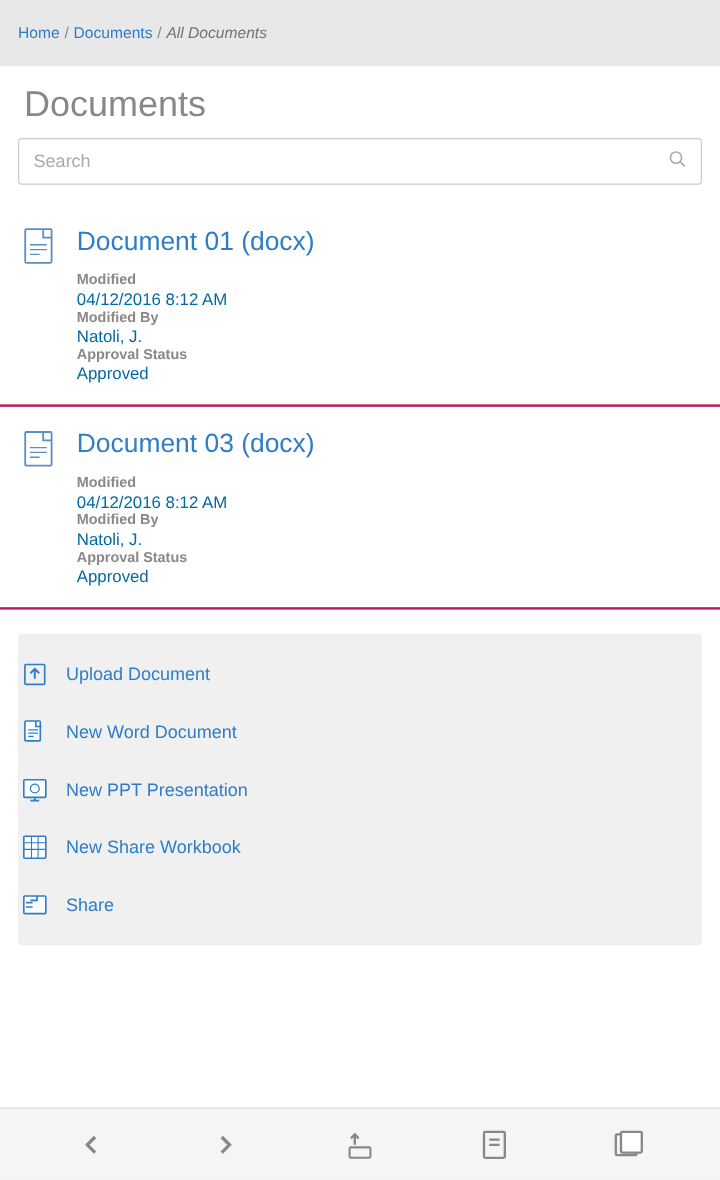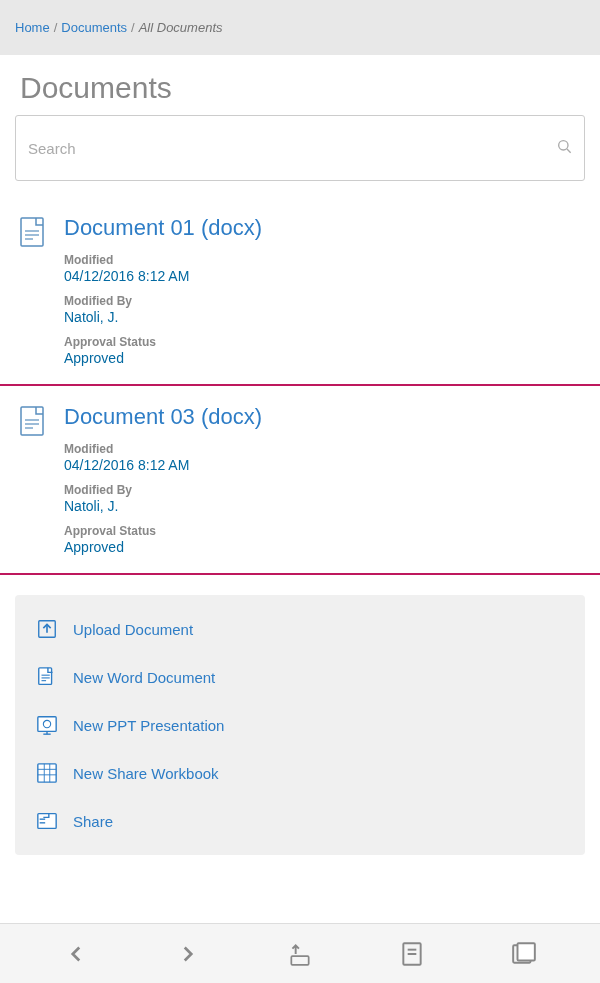--- a/index.html
+++ b/index.html
@@ -49,21 +49,21 @@
       padding: 16px 20px 10px 20px;
     }
 
     
     .search-container {
       margin: 0 15px 16px 15px;
       border: 1px solid #ccc;
       border-radius: 3px;
       display: flex;
       align-items: center;
-      padding: 22px 12px;
+      padding: 8px 12px;
       background: #fff;
     }
     .search-input {
       flex: 1;
       border: none;
       outline: none;
       font-size: 15px;
       color: #333;
       background: transparent;
     }
@@ -107,21 +107,20 @@
       font-size: 22px;
       color: #2e7dc6;
       font-weight: 400;
       margin-bottom: 12px;
       cursor: pointer;
     }
 
     .doc-meta {
       display: flex;
       flex-direction: column;
-      gap: 10px;
     }
 
     .meta-field {
       display: flex;
       flex-direction: column;
       gap: 1px;
     }
 
     .meta-label {
       font-size: 12px;
@@ -139,21 +138,21 @@
     .action-panel {
       background: #f0f0f0;
       margin: 20px 15px 20px 15px;
       border-radius: 4px;
       padding: 10px 0;
     }
 
     .action-item {
       display: flex;
       align-items: center;
-      padding: 12px 20px;
+      padding: 12px 2px;
       gap: 14px;
       cursor: pointer;
     }
 
     .action-icon {
       width: 24px;
       height: 24px;
       color: #2e7dc6;
       flex-shrink: 0;
       display: flex;

